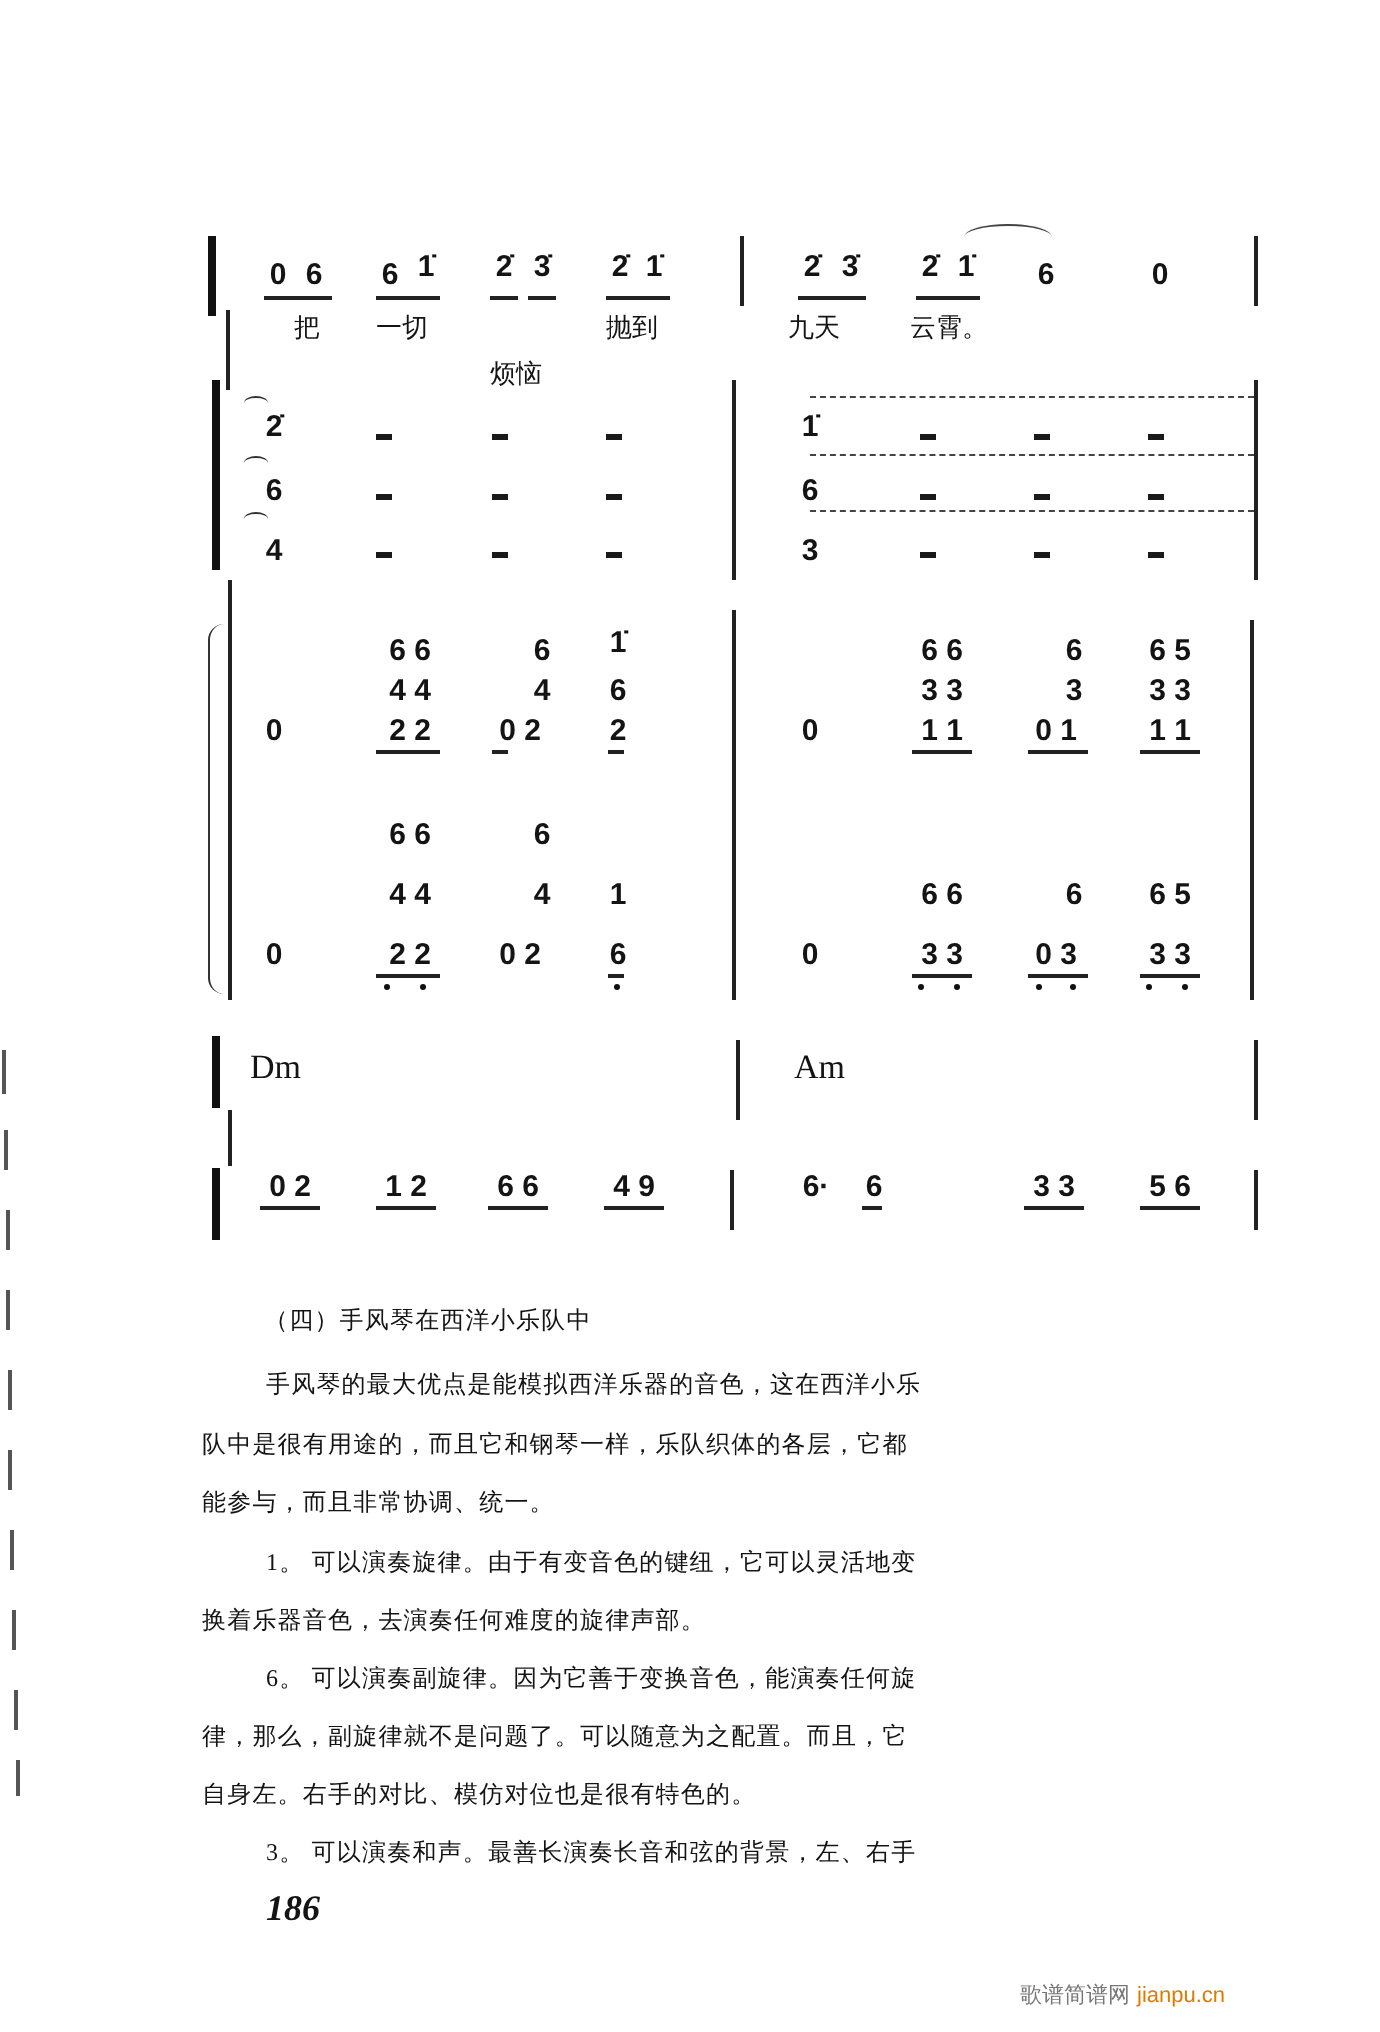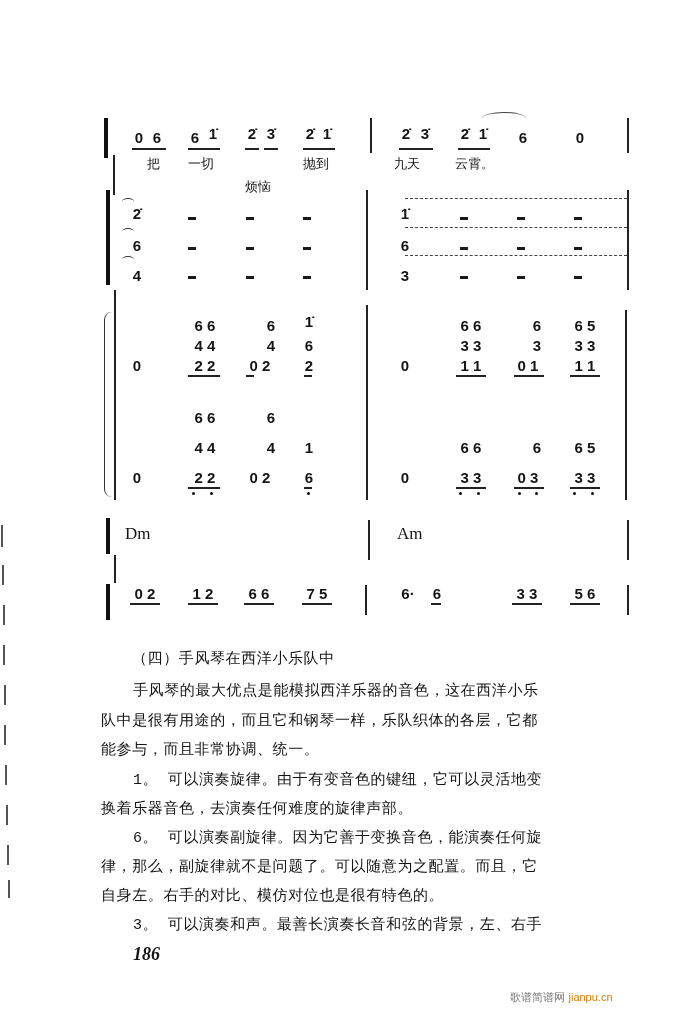--- a/index.html
+++ b/index.html
@@ -8,21 +8,21 @@
   .abs { position:absolute; }
   .note { position:absolute; font-family:"Liberation Sans", sans-serif; font-weight:bold;
           font-size:15px; line-height:15px; text-align:center; width:14px; }
   .dash { position:absolute; width:8px; height:3px; background:#1a1a1a; }
   .uline { position:absolute; height:2px; background:#222; }
   .dot { position:absolute; width:3px; height:3px; border-radius:50%; background:#111; }
   .bar { position:absolute; width:1.5px; background:#222; }
   .brace { position:absolute; width:4px; background:#111; }
   .lyric { position:absolute; font-family:"DejaVu Serif", serif; font-size:13px; }
   .chord { position:absolute; font-family:"Liberation Serif", serif; font-size:17px; }
-  .para { position:absolute; font-family:Liberation Mono, monospace; font-size:15px; line-height:20px;
+  .para { position:absolute; font-family:Liberation Serif, serif; font-size:12px; line-height:20px;
           letter-spacing:0.6px; white-space:nowrap; }
   .pageno { position:absolute; font-family:"Liberation Serif", serif; font-weight:bold; font-style:italic; font-size:18px; }
   .wm { position:absolute; font-size:11px; color:#777; }
   .wm .dom { color:#e07b00; font-family:"Liberation Sans", sans-serif; }
   .margin-tick { position:absolute; width:1.5px; background:#555; }
 </style>
 </head>
 <body>
 
 <div class="brace" style="left:104px;top:118px;height:40px;"></div>
@@ -187,21 +187,21 @@
 <span class="chord" style="left:125px;top:524px;">Dm</span>
 <span class="chord" style="left:397px;top:524px;">Am</span>
 
 <div>
   <span class="note" style="left:128px;top:586px;width:34px;">0 2</span>
   <div class="uline" style="left:130px;top:603px;width:30px;"></div>
   <span class="note" style="left:186px;top:586px;width:34px;">1 2</span>
   <div class="uline" style="left:188px;top:603px;width:30px;"></div>
   <span class="note" style="left:242px;top:586px;width:34px;">6 6</span>
   <div class="uline" style="left:244px;top:603px;width:30px;"></div>
-  <span class="note" style="left:300px;top:586px;width:34px;">7 5</span>
+  <span class="note" style="left:300px;top:586px;width:34px;">4 9</span>
   <div class="uline" style="left:302px;top:603px;width:30px;"></div>
 
   <span class="note" style="left:396px;top:586px;width:24px;">6·</span>
   <span class="note" style="left:430px;top:586px;">6</span>
   <div class="uline" style="left:431px;top:603px;width:10px;"></div>
   <span class="note" style="left:510px;top:586px;width:34px;">3 3</span>
   <div class="uline" style="left:512px;top:603px;width:30px;"></div>
   <span class="note" style="left:568px;top:586px;width:34px;">5 6</span>
   <div class="uline" style="left:570px;top:603px;width:30px;"></div>
 </div>

